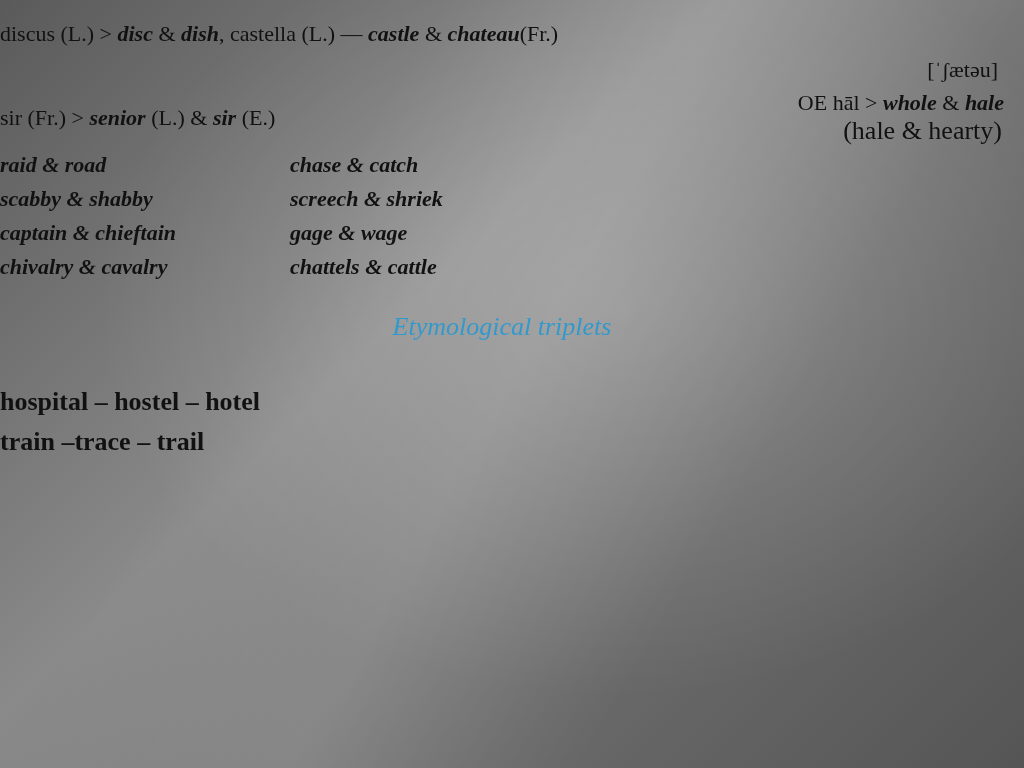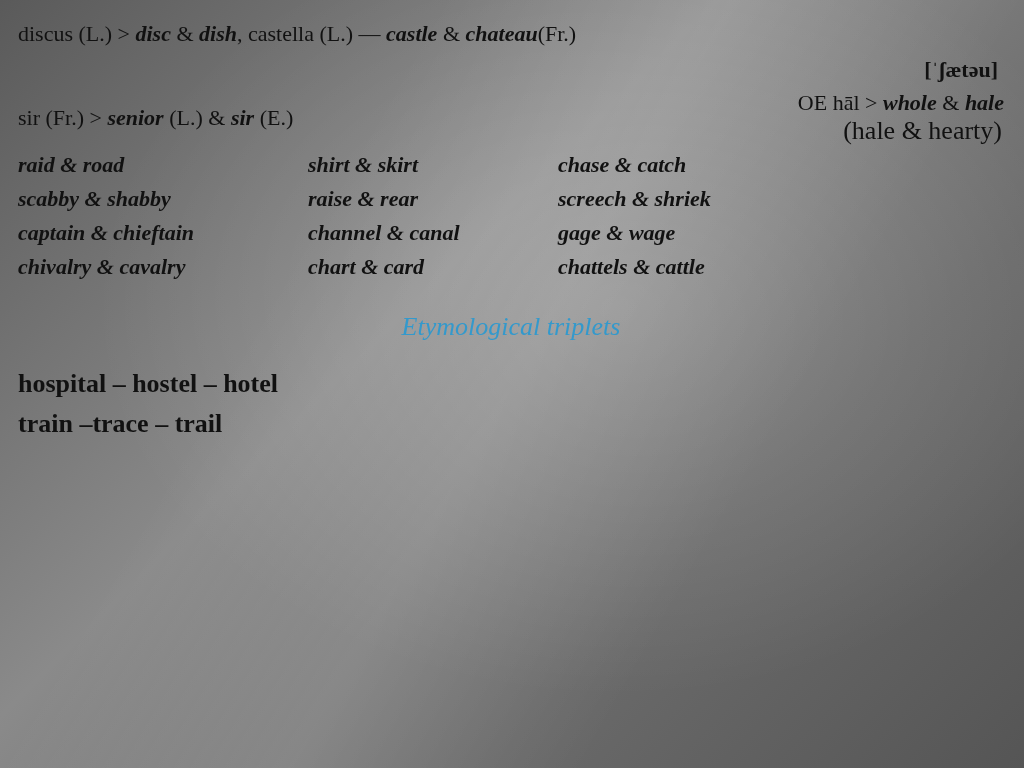--- a/index.html
+++ b/index.html
@@ -34,21 +34,21 @@
         120deg,
         transparent 30%,
         rgba(255,255,255,0.12) 50%,
         transparent 70%
       );
     }
 
     .content {
       position: relative;
       z-index: 1;
-      padding: 18px 20px 10px 18px;
+      padding: 18px 20px 10px 0;
     }
 
     .line {
       margin-bottom: 4px;
       line-height: 1.45;
     }
 
     .bold-italic {
       font-weight: bold;
       font-style: italic;
@@ -86,41 +86,41 @@
       font-size: 26px;
       margin-right: 2px;
     }
 
     .section-triplets {
       text-align: center;
       color: #3399cc;
       font-size: 26px;
       font-style: italic;
       margin-top: 28px;
-      margin-bottom: 22px;
+      margin-bottom: 40px;
     }
 
     .triplets-list {
       font-weight: bold;
       font-size: 26px;
       line-height: 1.55;
     }
   </style>
 </head>
 <body>
 
 <div class="bg"></div>
 
 <div class="content">
 
   <div class="line">
     <span>discus (L.) &gt; </span><span class="bold-italic">disc</span><span> &amp; </span><span class="bold-italic">dish</span><span>, castella (L.) — </span><span class="bold-italic">castle</span><span> &amp; </span><span class="bold-italic">chateau</span><span>(Fr.)</span>
   </div>
 
-  <div class="line" style="text-align:right; padding-right: 6px; font-weight: bold;">
+  <div class="line" style="text-align:right; padding-right: 6px;">
     <span>[ˈʃætəu]</span>
   </div>
 
   <div class="sir-line">
     <div class="sir-left">
       <span>sir (Fr.) &gt; </span><span class="bold-italic">senior</span><span> (L.) &amp; </span><span class="bold-italic">sir</span><span> (E.)</span>
     </div>
     <div class="sir-right">
       <span>OE hāl &gt; </span><span class="bold-italic">whole</span><span> &amp; </span><span class="bold-italic">hale</span>
       <span class="hale-note">(hale &amp; hearty)</span>
@@ -128,26 +128,20 @@
   </div>
 
   <div class="grid-section">
     <div class="col">
       <div>raid &amp; road</div>
       <div>scabby &amp; shabby</div>
       <div>captain &amp; chieftain</div>
       <div>chivalry &amp; cavalry</div>
     </div>
     <div class="col">
-      <div>shirt &amp; skirt</div>
-      <div>raise &amp; rear</div>
-      <div>channel &amp; canal</div>
-      <div>chart &amp; card</div>
-    </div>
-    <div class="col">
       <div>chase &amp; catch</div>
       <div>screech &amp; shriek</div>
       <div>gage &amp; wage</div>
       <div>chattels &amp; cattle</div>
     </div>
   </div>
 
   <div class="section-triplets">Etymological triplets</div>
 
   <div class="triplets-list">

